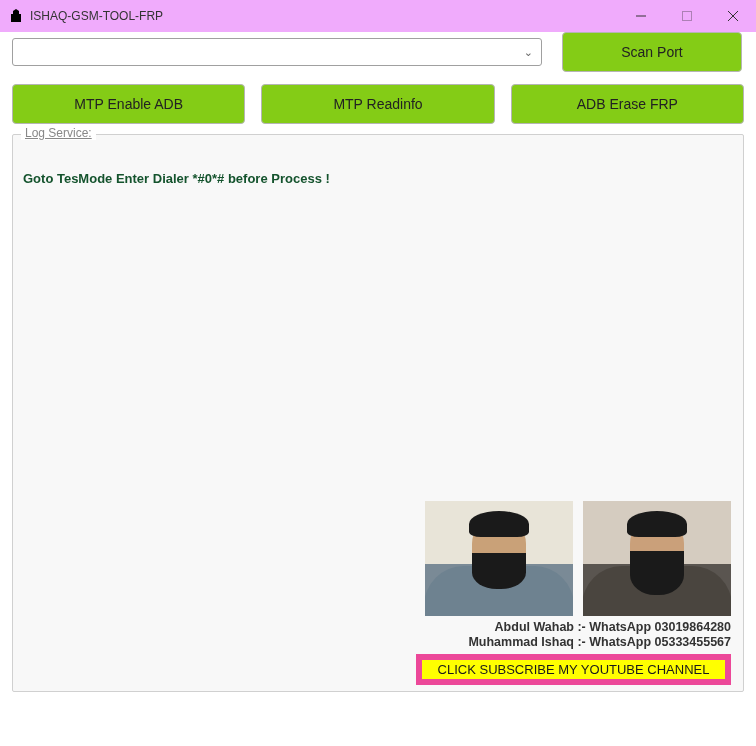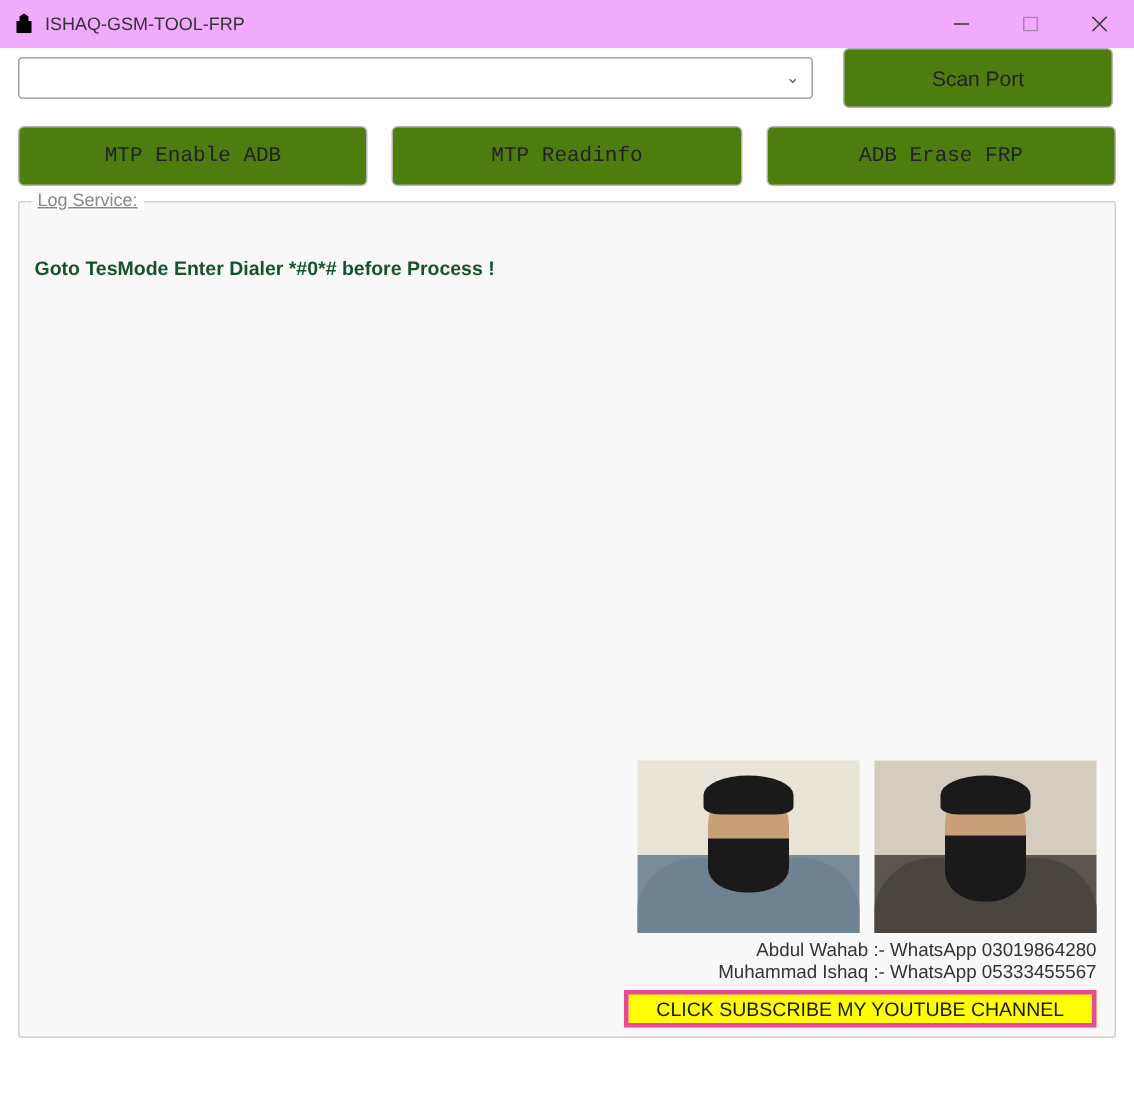--- a/index.html
+++ b/index.html
@@ -66,38 +66,37 @@
       right: 8px;
       top: 50%;
       transform: translateY(-50%);
       color: #666;
       font-size: 11px;
     }
     .btn {
       height: 40px;
       border: 1px solid #b5b5b5;
       border-radius: 4px;
-      background: #4d7c0f;
+      background: #84cc16;
       font-size: 14px;
       color: #222;
       display: flex;
       align-items: center;
       justify-content: center;
       cursor: default;
     }
     .scan-btn {
       width: 180px;
       height: 40px;
       margin-top: -6px;
     }
     .row2 {
       display: flex;
       gap: 16px;
       margin-bottom: 10px;
-      font-family: Liberation Mono, monospace;
     }
     .row2 .btn { flex: 1; }
     .fieldset {
       border: 1px solid #d0d0d0;
       border-radius: 2px;
       position: relative;
       padding: 14px 10px 10px 10px;
       height: 558px;
       background: #f8f8f8;
     }
@@ -174,25 +173,26 @@
       bottom: 0; left: 50%;
       transform: translateX(-50%);
       width: 150px; height: 50px;
       border-radius: 40px 40px 0 0;
     }
     .p1 .shoulders { background: #6e8290; }
     .p2 .shoulders { background: #4a453f; }
     .contact-line {
       line-height: 1.25;
       white-space: nowrap;
+      font-weight: bold;
     }
     .yt-banner {
       margin-top: 3px;
       background: #ffff00;
-      border: 3px solid #ec4899;
+      border: 6px solid #ec4899;
       color: #1a1a1a;
       font-size: 13px;
       text-align: center;
       padding: 2px 4px;
       font-weight: 500;
     }
   </style>
 </head>
 <body>
 

